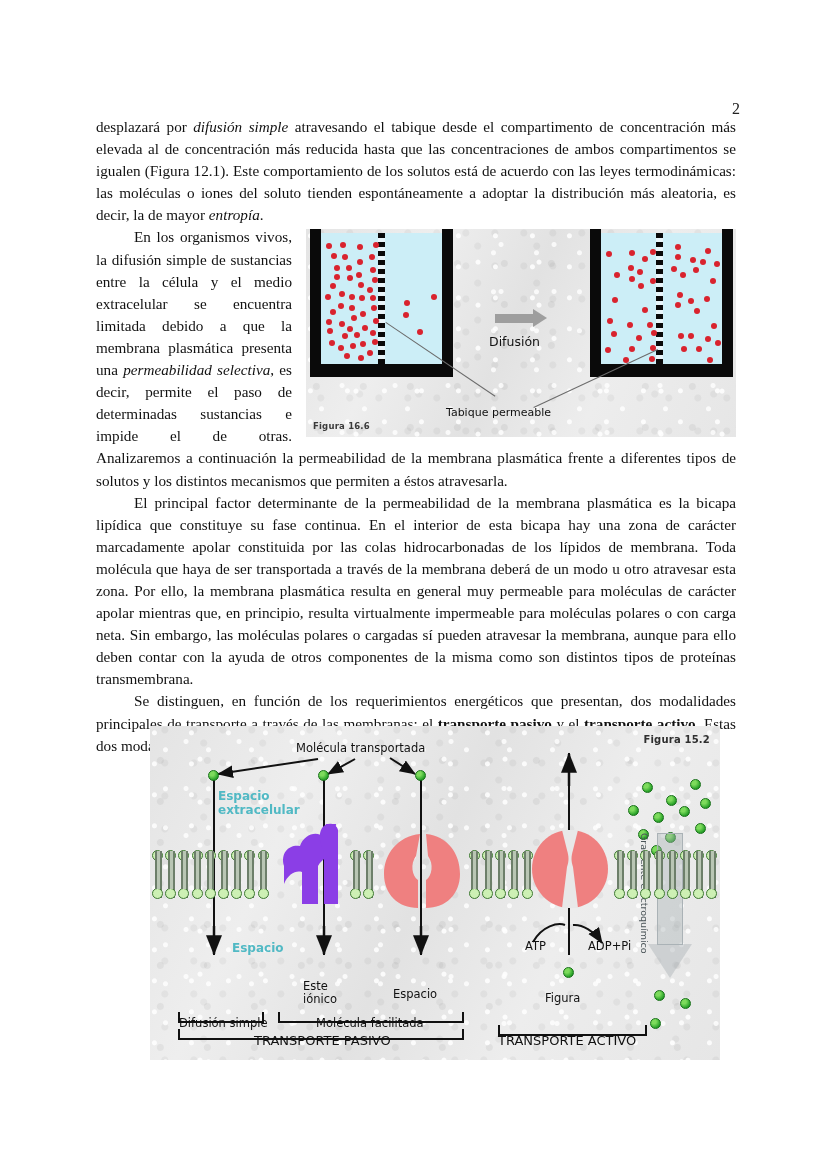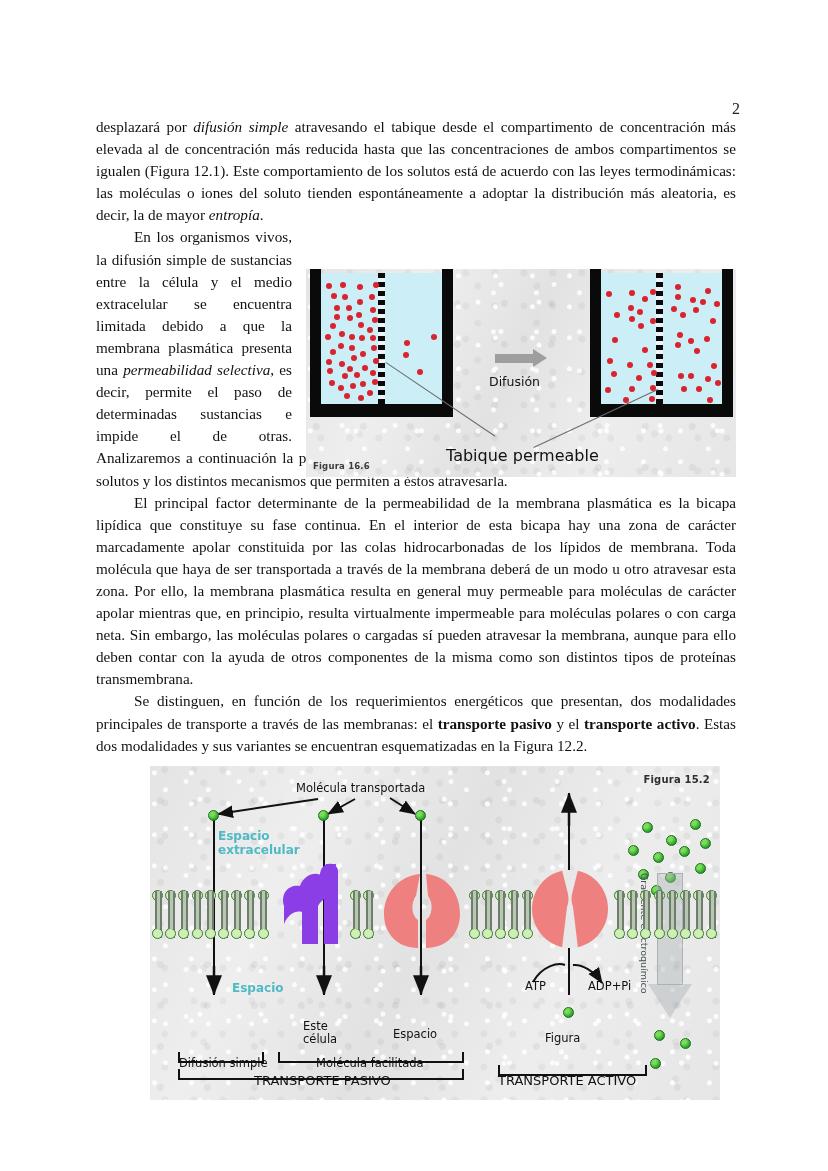--- a/index.html
+++ b/index.html
@@ -40,21 +40,20 @@
       radial-gradient(circle at 12% 22%, rgba(255,255,255,.85) 0 2px, rgba(0,0,0,0) 3px),
       radial-gradient(circle at 36% 61%, rgba(255,255,255,.8) 0 2px, rgba(0,0,0,0) 3px),
       radial-gradient(circle at 68% 33%, rgba(255,255,255,.8) 0 2px, rgba(0,0,0,0) 3px),
       radial-gradient(circle at 82% 77%, rgba(255,255,255,.85) 0 2px, rgba(0,0,0,0) 3px),
       radial-gradient(circle at 51% 12%, rgba(0,0,0,.045) 0 3px, rgba(0,0,0,0) 4px),
       radial-gradient(circle at 22% 84%, rgba(0,0,0,.05) 0 3px, rgba(0,0,0,0) 4px),
       radial-gradient(circle at 91% 46%, rgba(0,0,0,.045) 0 3px, rgba(0,0,0,0) 4px),
       linear-gradient(115deg,#e4e4e4 0%,#eeeeee 25%,#e2e2e2 48%,#ededed 70%,#e6e6e6 100%);
     background-size:37px 31px,43px 39px,53px 47px,61px 43px,29px 33px,47px 41px,59px 37px,100% 100%;
     font-family:"DejaVu Sans", sans-serif;
-    margin-top:40px;
   }
 
   
   .beaker{position:absolute;}
   .beaker .wallL,.beaker .wallR{position:absolute;top:0;width:11px;height:100%;background:#0a0a0a;}
   .beaker .wallL{left:0;}
   .beaker .wallR{right:0;}
   .beaker .bottom{position:absolute;left:0;bottom:0;width:100%;height:13px;background:#0a0a0a;}
   .beaker .liquid{position:absolute;left:11px;right:11px;top:6px;bottom:13px;background:#cceef7;}
   .septum{position:absolute;top:6px;width:7px;
@@ -249,21 +248,21 @@
                 <div class="dot" style="left: 84.5px; top: 16.9px;"></div>
                 <div class="dot" style="left: 84.8px; top: 74.5px;"></div>
                 <div class="dot" style="left: 89.7px; top: 45px;"></div>
                 <div class="dot" style="left: 104px; top: 80.9px;"></div>
               </div>
           </div>
 
           <div class="leader" style="left:80px;top:93px;width:132px;transform:rotate(34deg);"></div>
           <div class="leader" style="left:352px;top:121px;width:137px;transform:rotate(155deg);"></div>
 
-          <div class="fig-label" style="left:140px;top:177px;font-size:16px;">Tabique permeable</div>
+          <div class="fig-label" style="left:140px;top:177px;font-size:11px;">Tabique permeable</div>
           <div class="fig-cap" style="left:7px;top:192px;">Figura 16.6</div>
         </div>
       </div>
 
       <p class="body"><span class="indent"></span><span>En los organismos vivos, la difusión simple de sustancias entre la célula y el medio extracelular se encuentra limitada debido a que la membrana plasmática presenta una </span><span class="it">permeabilidad selectiva</span><span>, es decir, permite el paso de determinadas sustancias e impide el de otras. Analizaremos a continuación la permeabilidad de la membrana plasmática frente a diferentes tipos de solutos y los distintos mecanismos que permiten a éstos atravesarla.</span></p>
 
       <p class="body" style="clear:both;"><span class="indent"></span><span>El principal factor determinante de la permeabilidad de la membrana plasmática es la bicapa lipídica que constituye su fase continua. En el interior de esta bicapa hay una zona de carácter marcadamente apolar constituida por las colas hidrocarbonadas de los lípidos de membrana. Toda molécula que haya de ser transportada a través de la membrana deberá de un modo u otro atravesar esta zona. Por ello, la membrana plasmática resulta en general muy permeable para moléculas de carácter apolar mientras que, en principio, resulta virtualmente impermeable para moléculas polares o con carga neta. Sin embargo, las moléculas polares o cargadas sí pueden atravesar la membrana, aunque para ello deben contar con la ayuda de otros componentes de la misma como son distintos tipos de proteínas transmembrana.</span></p>
 
       <p class="body"><span class="indent"></span><span>Se distinguen, en función de los requerimientos energéticos que presentan, dos modalidades principales de transporte a través de las membranas: el </span><span class="bd">transporte pasivo</span><span> y el </span><span class="bd">transporte activo</span><span>. Estas dos modalidades y sus variantes se encuentran esquematizadas en la Figura 12.2.</span></p>
 
@@ -539,21 +538,21 @@
         </div>
 
       <div class="lbl teal" style="left:68px;top:63px;font-size:12px;line-height:14px;">
         <span>Espacio</span><br>
         <span>extracelular</span>
       </div>
       <div class="lbl teal" style="left:82px;top:215px;font-size:12px;">Espacio</div>
 
       <div class="lbl" style="left:153px;top:254px;font-size:11.5px;line-height:13px;">
         <span>Este</span><br>
-        <span>célula</span>
+        <span>iónico</span>
       </div>
       <div class="lbl" style="left:243px;top:261px;font-size:11.5px;">Espacio</div>
       <div class="lbl" style="left:395px;top:265px;font-size:11.5px;">Figura</div>
       <div class="lbl" style="left:375px;top:213px;font-size:11.5px;">ATP</div>
       <div class="lbl" style="left:438px;top:213px;font-size:11.5px;">ADP+Pi</div>
 
       <div class="bracket" style="left:28px;top:286px;width:82px;"></div>
       <div class="lbl" style="left:29px;top:290px;font-size:11.5px;">Difusión simple</div>
 
       <div class="bracket" style="left:128px;top:286px;width:182px;"></div>

